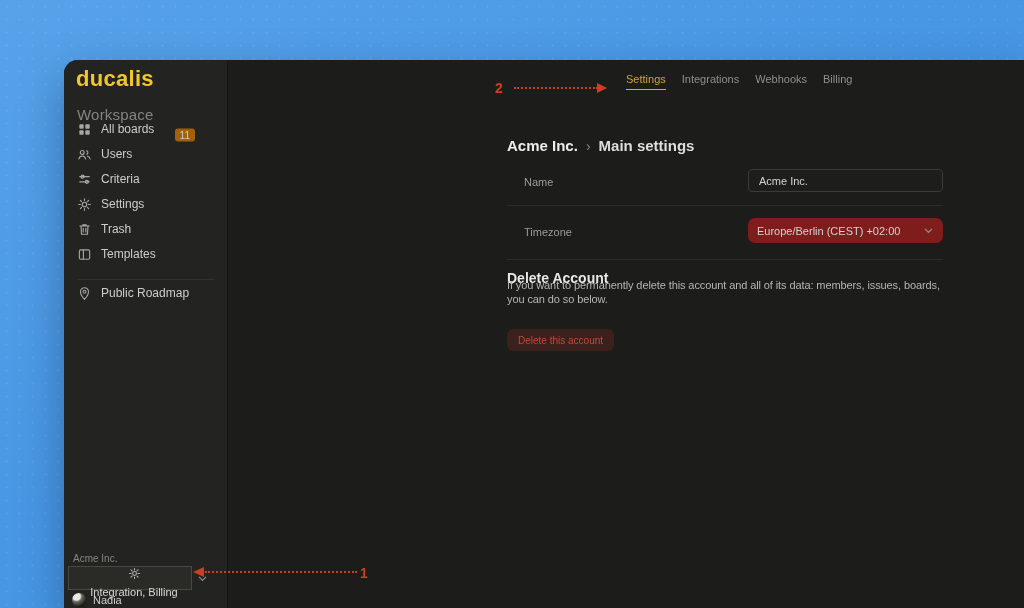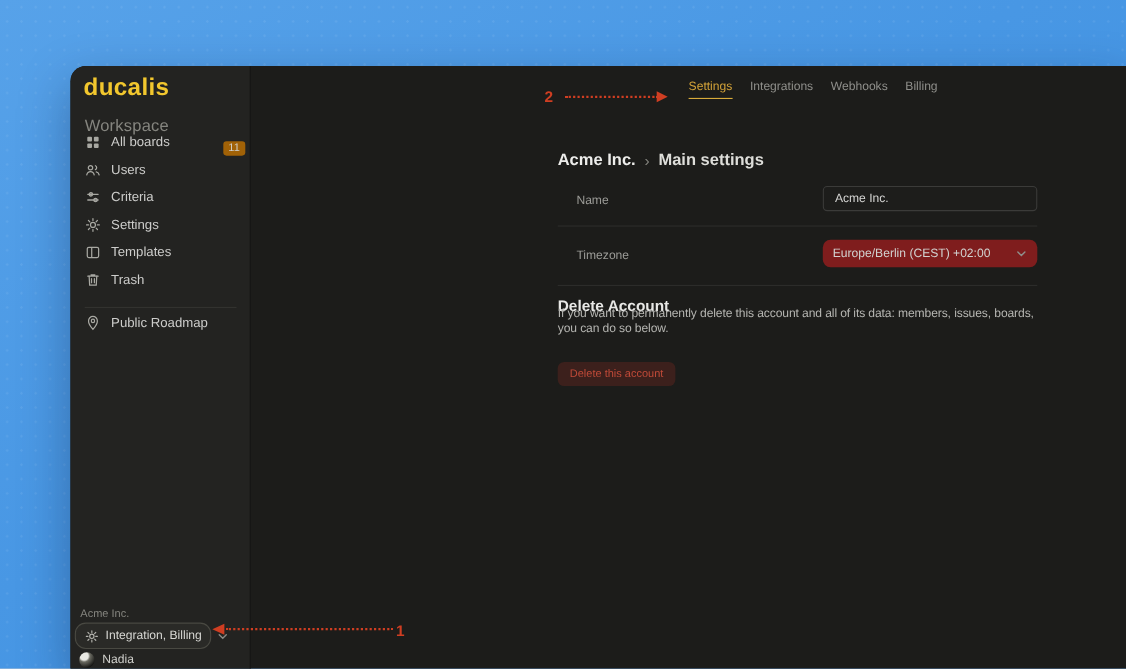--- a/index.html
+++ b/index.html
@@ -37,34 +37,34 @@
     font-size:15px; color:#85857f; letter-spacing:.2px;
   }
   .nav { position:absolute; left:0; top:62px; width:164px; }
   .side-item {
     position:relative; height:25px; display:flex; 
     padding-left:13px; color:#cdcdcb; font-size:12px; cursor:pointer;
   }
   .side-item .icn { width:15px; height:15px; margin-right:9px; color:#a8a8a2; display:flex; align-items:center; }
   .side-item svg { width:15px; height:15px; }
   .badge {
-    position:absolute; right:5px; top:50%; transform:translateY(-50%);
+    position:absolute; right:33px; top:50%; transform:translateY(-50%);
     background:#a16207; color:#cfcfcb; font-size:10px;
     padding:1px 5px; border-radius:3px;
   }
   .side-divider { height:1px; background:#32322f; margin:7px 13px 6px 13px; }
 
   
   .side-footer { position:absolute; left:0; bottom:0; width:164px; }
   .ws-name { position:absolute; left:9px; bottom:44px; font-size:10px; color:#85857f; }
   .integration-btn {
     position:absolute; left:4px; bottom:18px; height:24px; width:124px;
-    border:1px solid #494942; border-radius:10px; background:#2a2a27;
+    border:1px solid #494942; border-radius:0; background:#2a2a27;
     display:flex; align-items:center; padding-left:8px; gap:6px;
-    color:#d8d8d4; font-size:11px; cursor:pointer;
+    color:#d8d8d4; font-size:11px; cursor:pointer;flex-direction:column;
   }
   .integration-btn .icn { width:13px; height:13px; color:#b4b4ae; display:flex; }
   .integration-btn svg { width:13px; height:13px; }
   .footer-chevron { position:absolute; left:133px; bottom:24px; color:#8a8a84; display:flex; }
   .footer-chevron svg { width:11px; height:11px; }
   .user-row {
     position:absolute; left:8px; bottom:-3px; height:22px;
     display:flex; align-items:center; gap:7px; cursor:pointer;
   }
   .avatar {
@@ -168,36 +168,36 @@
           <span class="icn">
             <svg viewBox="0 0 16 16" fill="none" stroke="currentColor" stroke-width="1.2" stroke-linecap="round">
                 <circle cx="8" cy="8" r="2.4"></circle>
                 <path d="M8 1.8v1.9M8 12.3v1.9M1.8 8h1.9M12.3 8h1.9M3.6 3.6l1.3 1.3M11.1 11.1l1.3 1.3M12.4 3.6l-1.3 1.3M4.9 11.1l-1.3 1.3"></path>
               </svg>
           </span>
           <span>Settings</span>
         </div>
         <div class="side-item">
           <span class="icn">
-            <svg viewBox="0 0 16 16" fill="none" stroke="currentColor" stroke-width="1.2">
-                <rect x="2.5" y="3" width="11" height="10" rx="1.5"></rect>
-                <path d="M6.8 3v10"></path>
-              </svg>
-          </span>
-          <span>Templates</span>
-        </div>
-        <div class="side-item">
-          <span class="icn">
             <svg viewBox="0 0 16 16" fill="none" stroke="currentColor" stroke-width="1.2" stroke-linecap="round">
                 <path d="M3 4.3h10M6.3 4.3V3h3.4v1.3"></path>
                 <path d="M4.3 4.3l.5 8.7h6.4l.5-8.7"></path>
                 <path d="M6.6 6.7v4M9.4 6.7v4"></path>
               </svg>
           </span>
           <span>Trash</span>
+        </div>
+        <div class="side-item">
+          <span class="icn">
+            <svg viewBox="0 0 16 16" fill="none" stroke="currentColor" stroke-width="1.2">
+                <rect x="2.5" y="3" width="11" height="10" rx="1.5"></rect>
+                <path d="M6.8 3v10"></path>
+              </svg>
+          </span>
+          <span>Templates</span>
         </div>
 
         <div class="side-divider"></div>
 
         <div class="side-item">
           <span class="icn">
             <svg viewBox="0 0 16 16" fill="none" stroke="currentColor" stroke-width="1.2">
                 <path d="M8 1.8a4.3 4.3 0 0 0-4.3 4.3C3.7 9.4 8 14.2 8 14.2s4.3-4.8 4.3-8.1A4.3 4.3 0 0 0 8 1.8z"></path>
                 <circle cx="8" cy="6.1" r="1.6"></circle>
               </svg>

